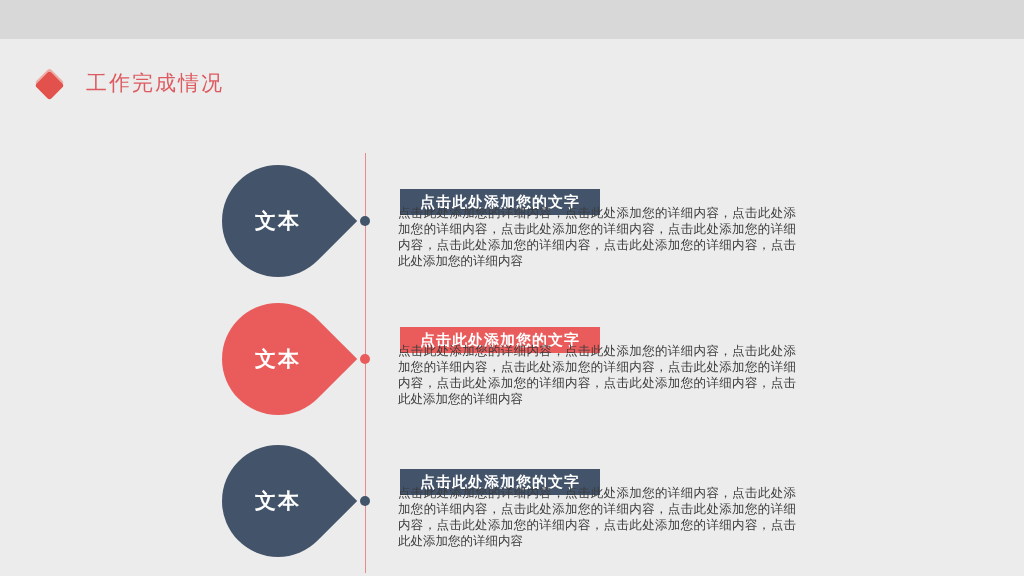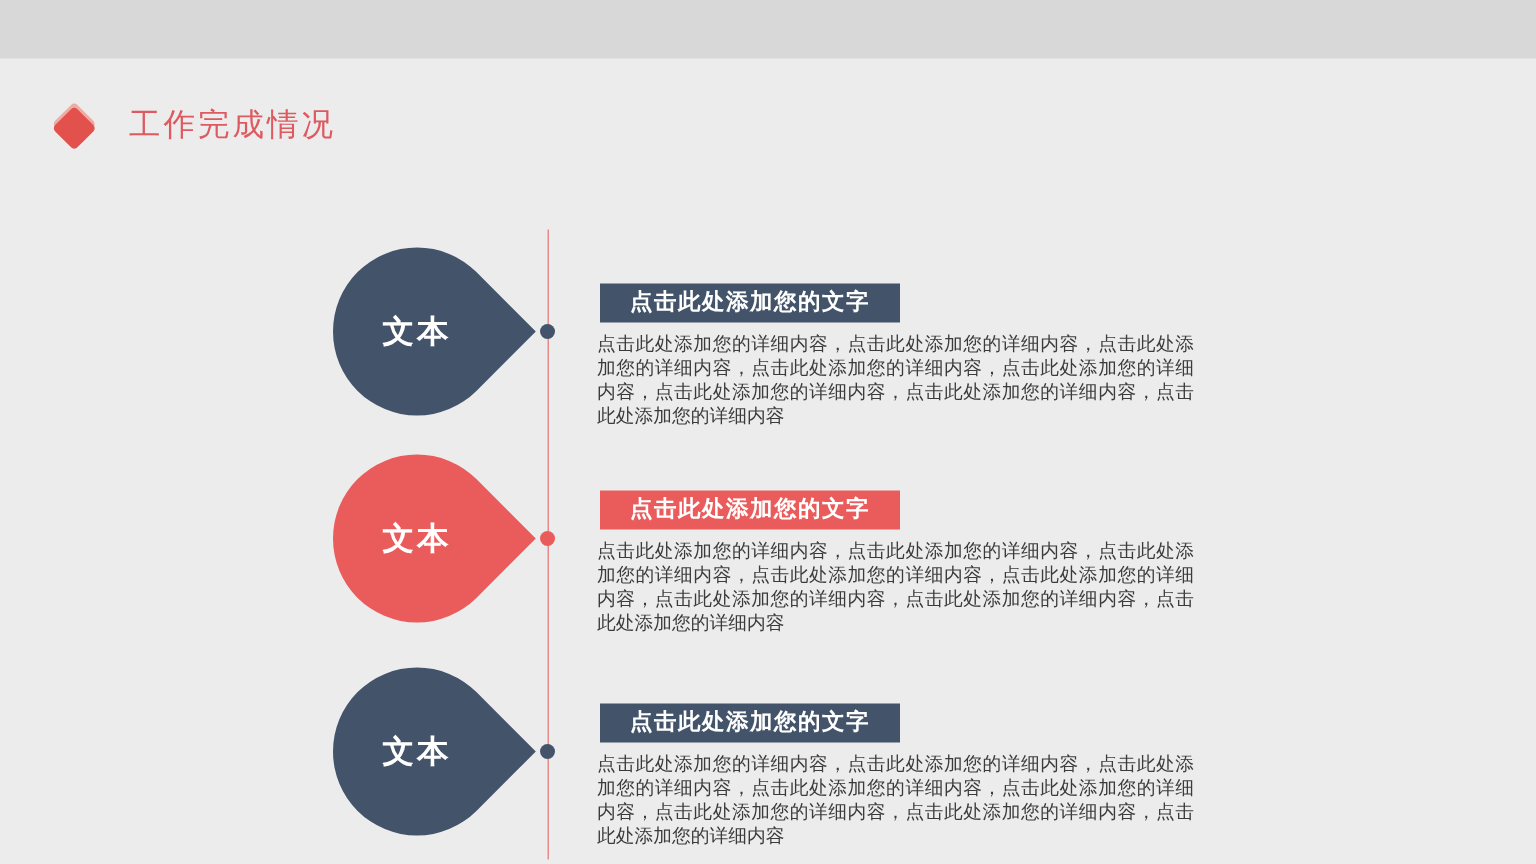--- a/index.html
+++ b/index.html
@@ -105,21 +105,21 @@
     line-height: 26px;
     text-align: center;
     color: #ffffff;
     font-size: 15px;
     font-weight: bold;
     letter-spacing: 1px;
   }
   .body-text {
     position: absolute;
     left: 398px;
-    top: 56px;
+    top: 40px;
     width: 398px;
     margin: 0;
     font-size: 12.5px;
     line-height: 16px;
     color: #3b3b3b;
     text-align: justify;
   }
 </style>
 </head>
 <body>

